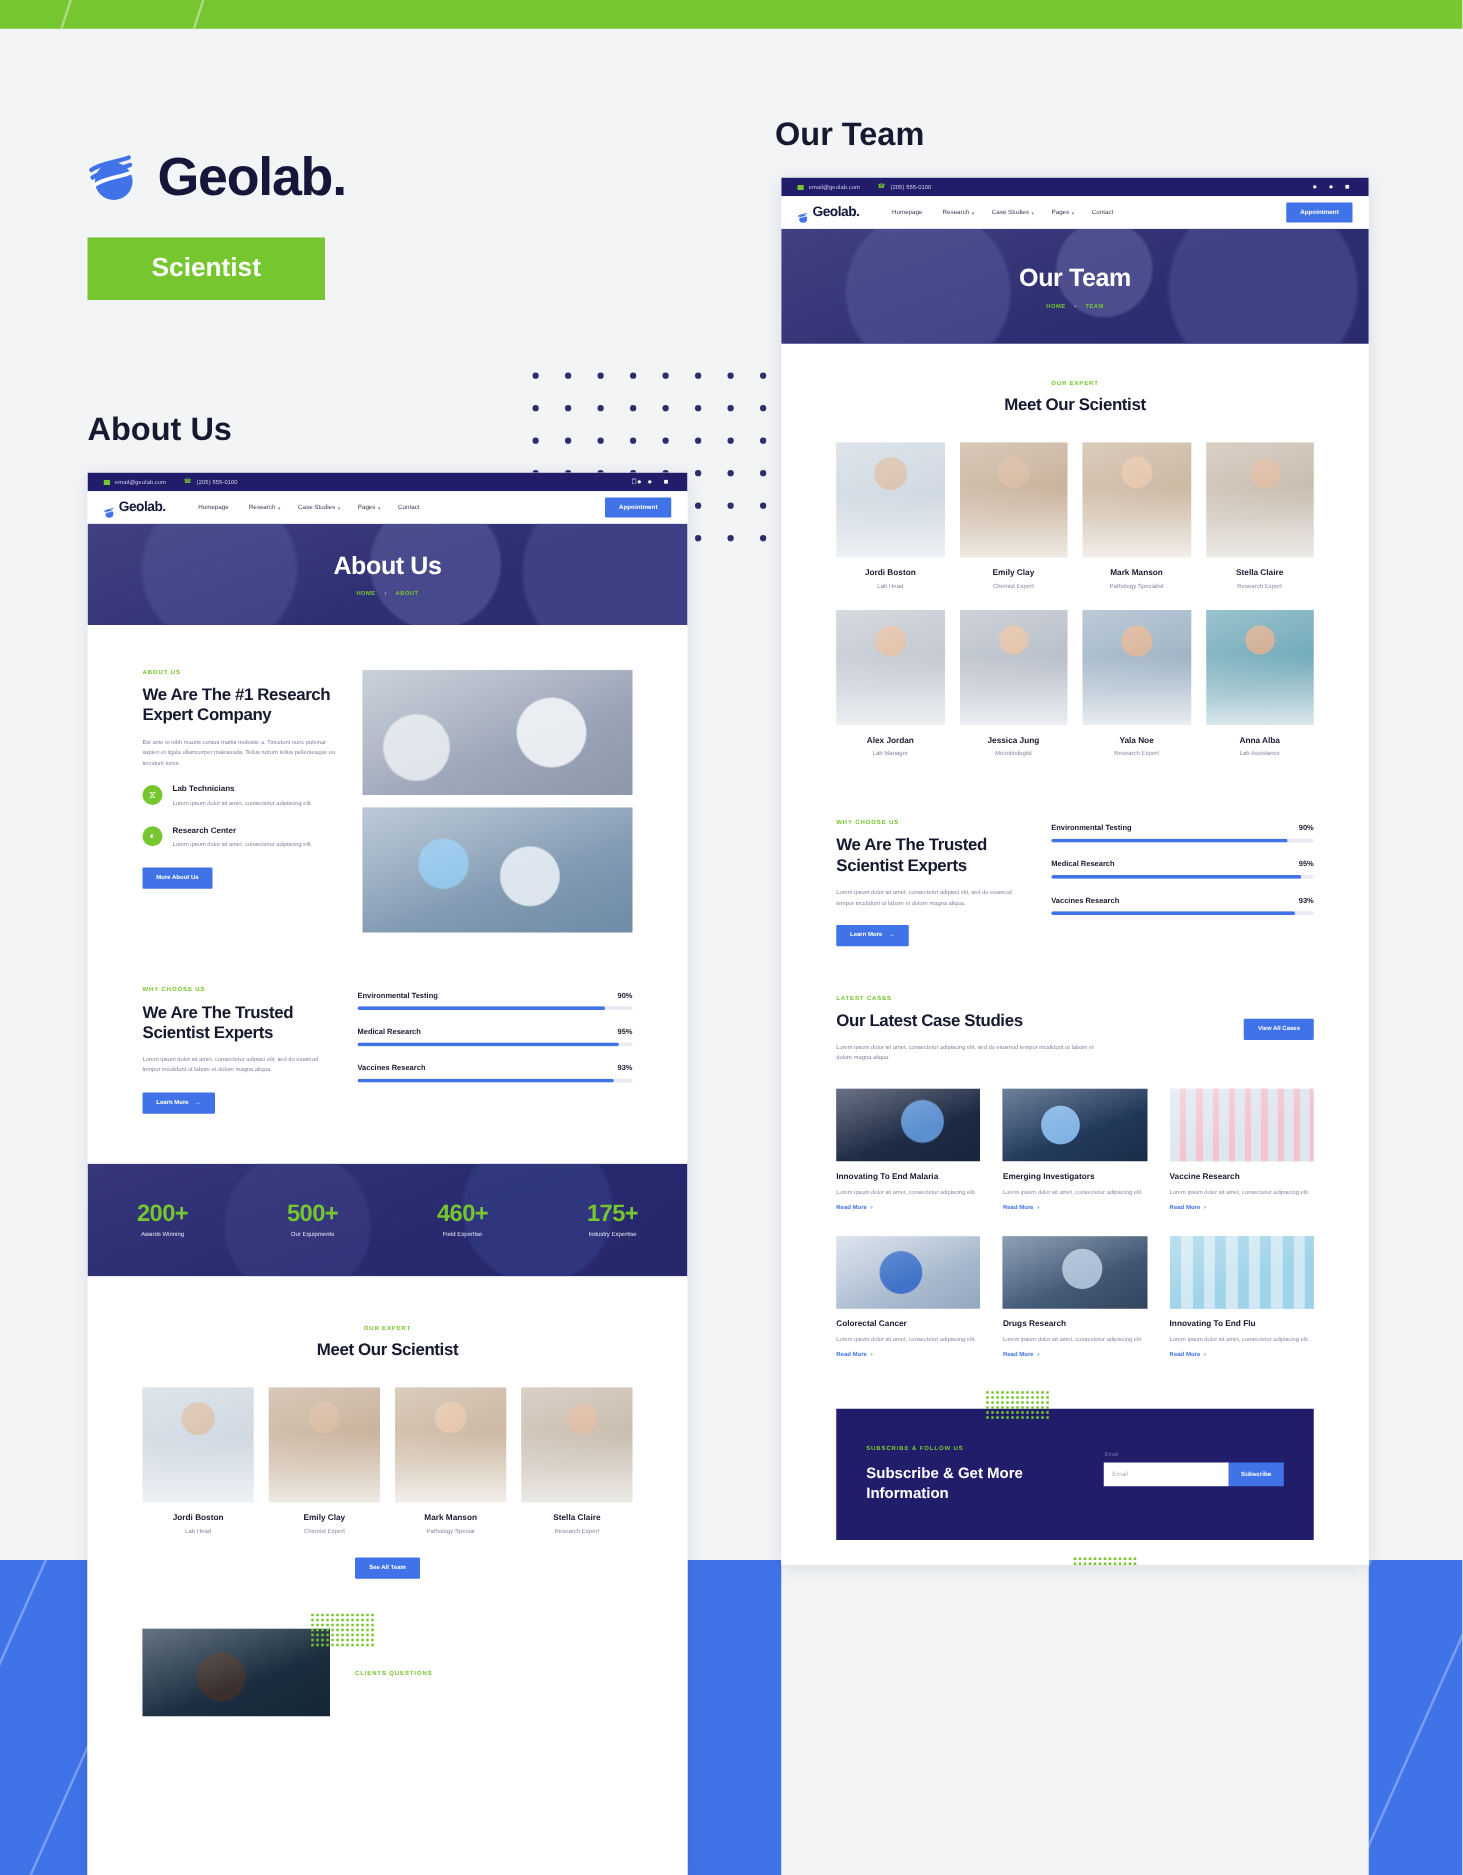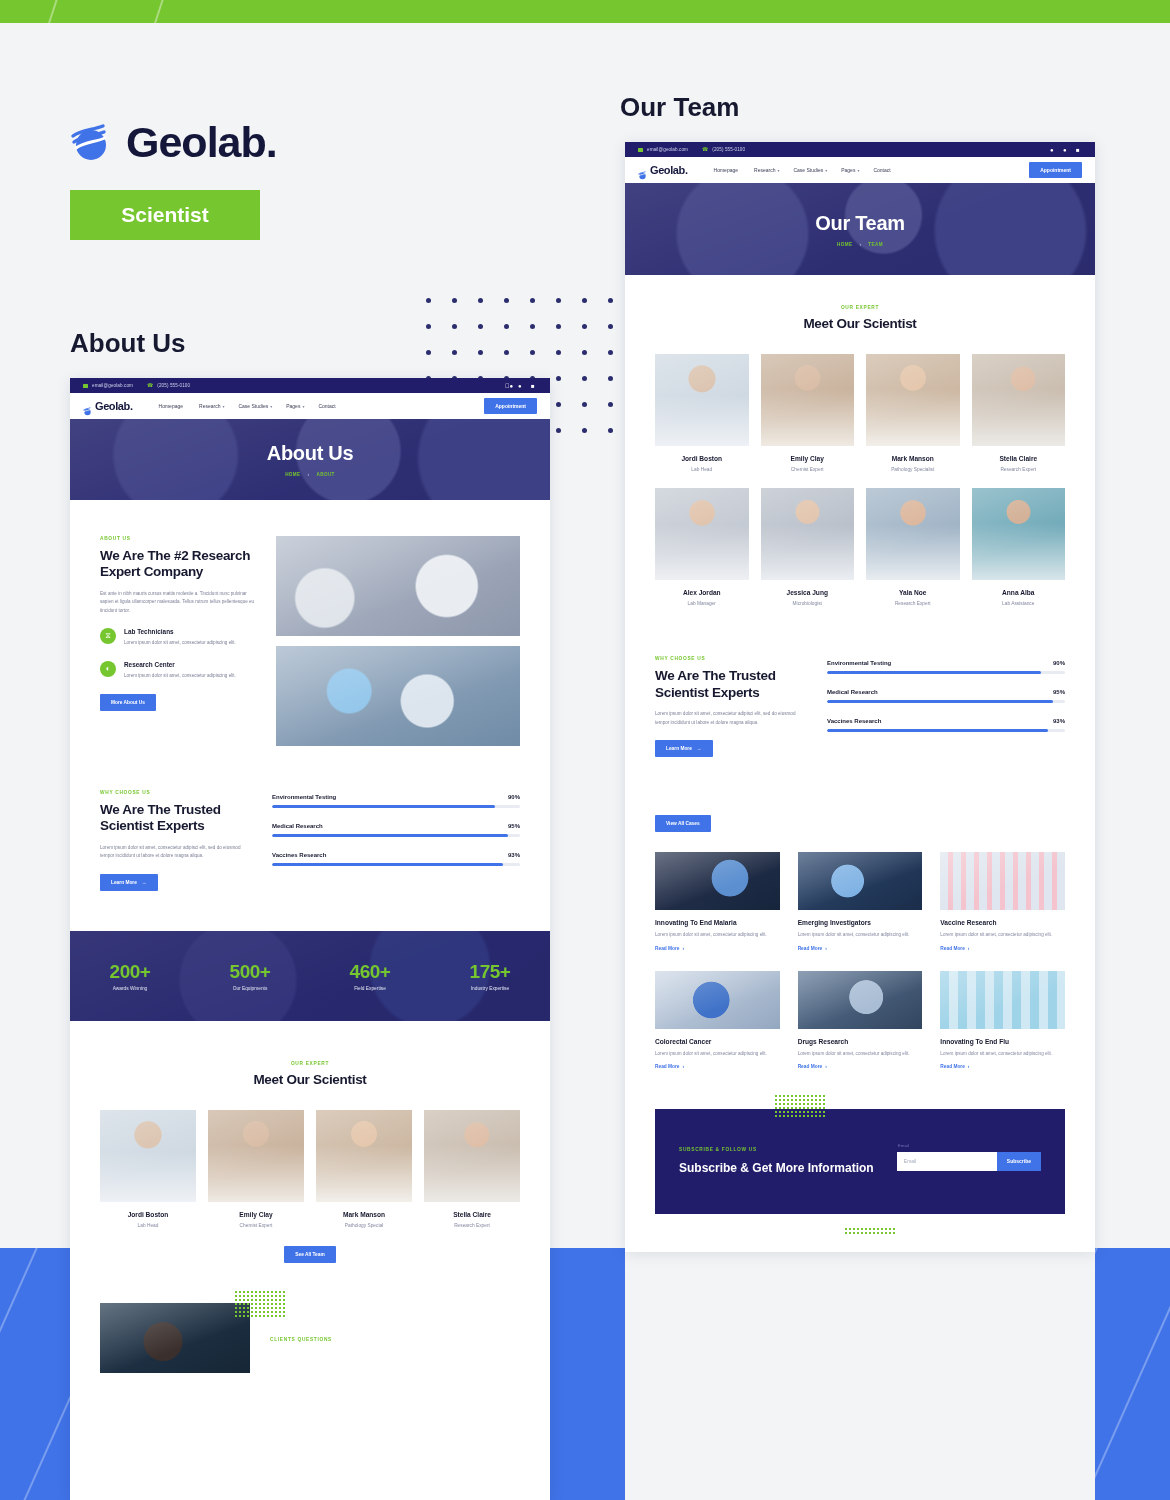--- a/index.html
+++ b/index.html
@@ -58,21 +58,21 @@
 
   .hero{position:relative;height:81px;display:flex;flex-direction:column;
         align-items:center;justify-content:center;overflow:hidden;}
   .hero .photo{position:absolute;inset:0;}
   .hero .veil{position:absolute;inset:0;background:rgba(44,45,110,.72);}
   .hero h1{position:relative;color:#fff;font-size:20px;font-weight:bold;letter-spacing:-.3px;}
   .crumb{position:relative;margin-top:7px;display:flex;gap:7px;align-items:center;
          color:#76c62f;font-size:4.6px;font-weight:bold;letter-spacing:.4px;}
   .crumb .sep{color:#b9c0d6;}
 
-  .sec{padding:0 30px;}
+  .sec{padding:0 44px;}
   .eyebrow{color:#76c62f;font-size:4.8px;font-weight:bold;letter-spacing:.7px;}
   .h2{color:#16192f;font-size:13.5px;font-weight:bold;line-height:1.22;letter-spacing:-.3px;}
   .p{color:#7c8197;font-size:4.6px;line-height:1.85;}
   .btn{display:inline-flex;align-items:center;gap:5px;background:#4073e8;color:#fff;
        font-size:4.8px;font-weight:600;padding:6px 11px;border-radius:1px;}
 
   
   .about-intro{display:flex;gap:16px;margin-top:36px;}
   .about-left{width:160px;}
   .feat{display:flex;gap:8px;margin-top:13px;}
@@ -344,21 +344,21 @@
       <span>HOME</span>
       <span class="sep">›</span>
       <span>ABOUT</span>
     </div>
   </div>
 
   <div class="sec">
     <div class="about-intro">
       <div class="about-left">
         <div class="eyebrow">ABOUT US</div>
-        <div class="h2" style="margin-top:7px">We Are The #2 Research Expert Company</div>
+        <div class="h2" style="margin-top:7px">We Are The #1 Research Expert Company</div>
         <div class="p" style="margin-top:9px">Est ante in nibh mauris cursus mattis molestie a. Tincidunt nunc pulvinar sapien et ligula ullamcorper malesuada. Tellus rutrum tellus pellentesque eu tincidunt tortor.</div>
 
         <div class="feat">
           <div class="feat-ico">⧖</div>
           <div>
             <h4>Lab Technicians</h4>
             <div class="p">Lorem ipsum dolor sit amet, consectetur adipiscing elit.</div>
           </div>
         </div>
         <div class="feat">
@@ -726,20 +726,25 @@
             <span class="skill-pct">93%</span>
           </div>
           <div class="track">
               <div class="fill" style="width:93%"></div>
             </div>
         </div>
       </div>
     </div>
 
     <div class="cases-head">
+      <div style="flex:1">
+        <div class="eyebrow">LATEST CASES</div>
+        <div class="h2" style="margin-top:7px">Our Latest Case Studies</div>
+        <div class="p" style="margin-top:8px;max-width:215px">Lorem ipsum dolor sit amet, consectetur adipiscing elit, sed do eiusmod tempor incididunt ut labore et dolore magna aliqua.</div>
+      </div>
       <div class="btn" style="margin-top:18px">View All Cases</div>
     </div>
 
     <div class="case-grid">
       <div class="case">
           <div class="ph c1"></div>
           <h4>Innovating To End Malaria</h4>
           <p>Lorem ipsum dolor sit amet, consectetur adipiscing elit.</p>
           <div class="readmore">
             <span>Read More</span>

